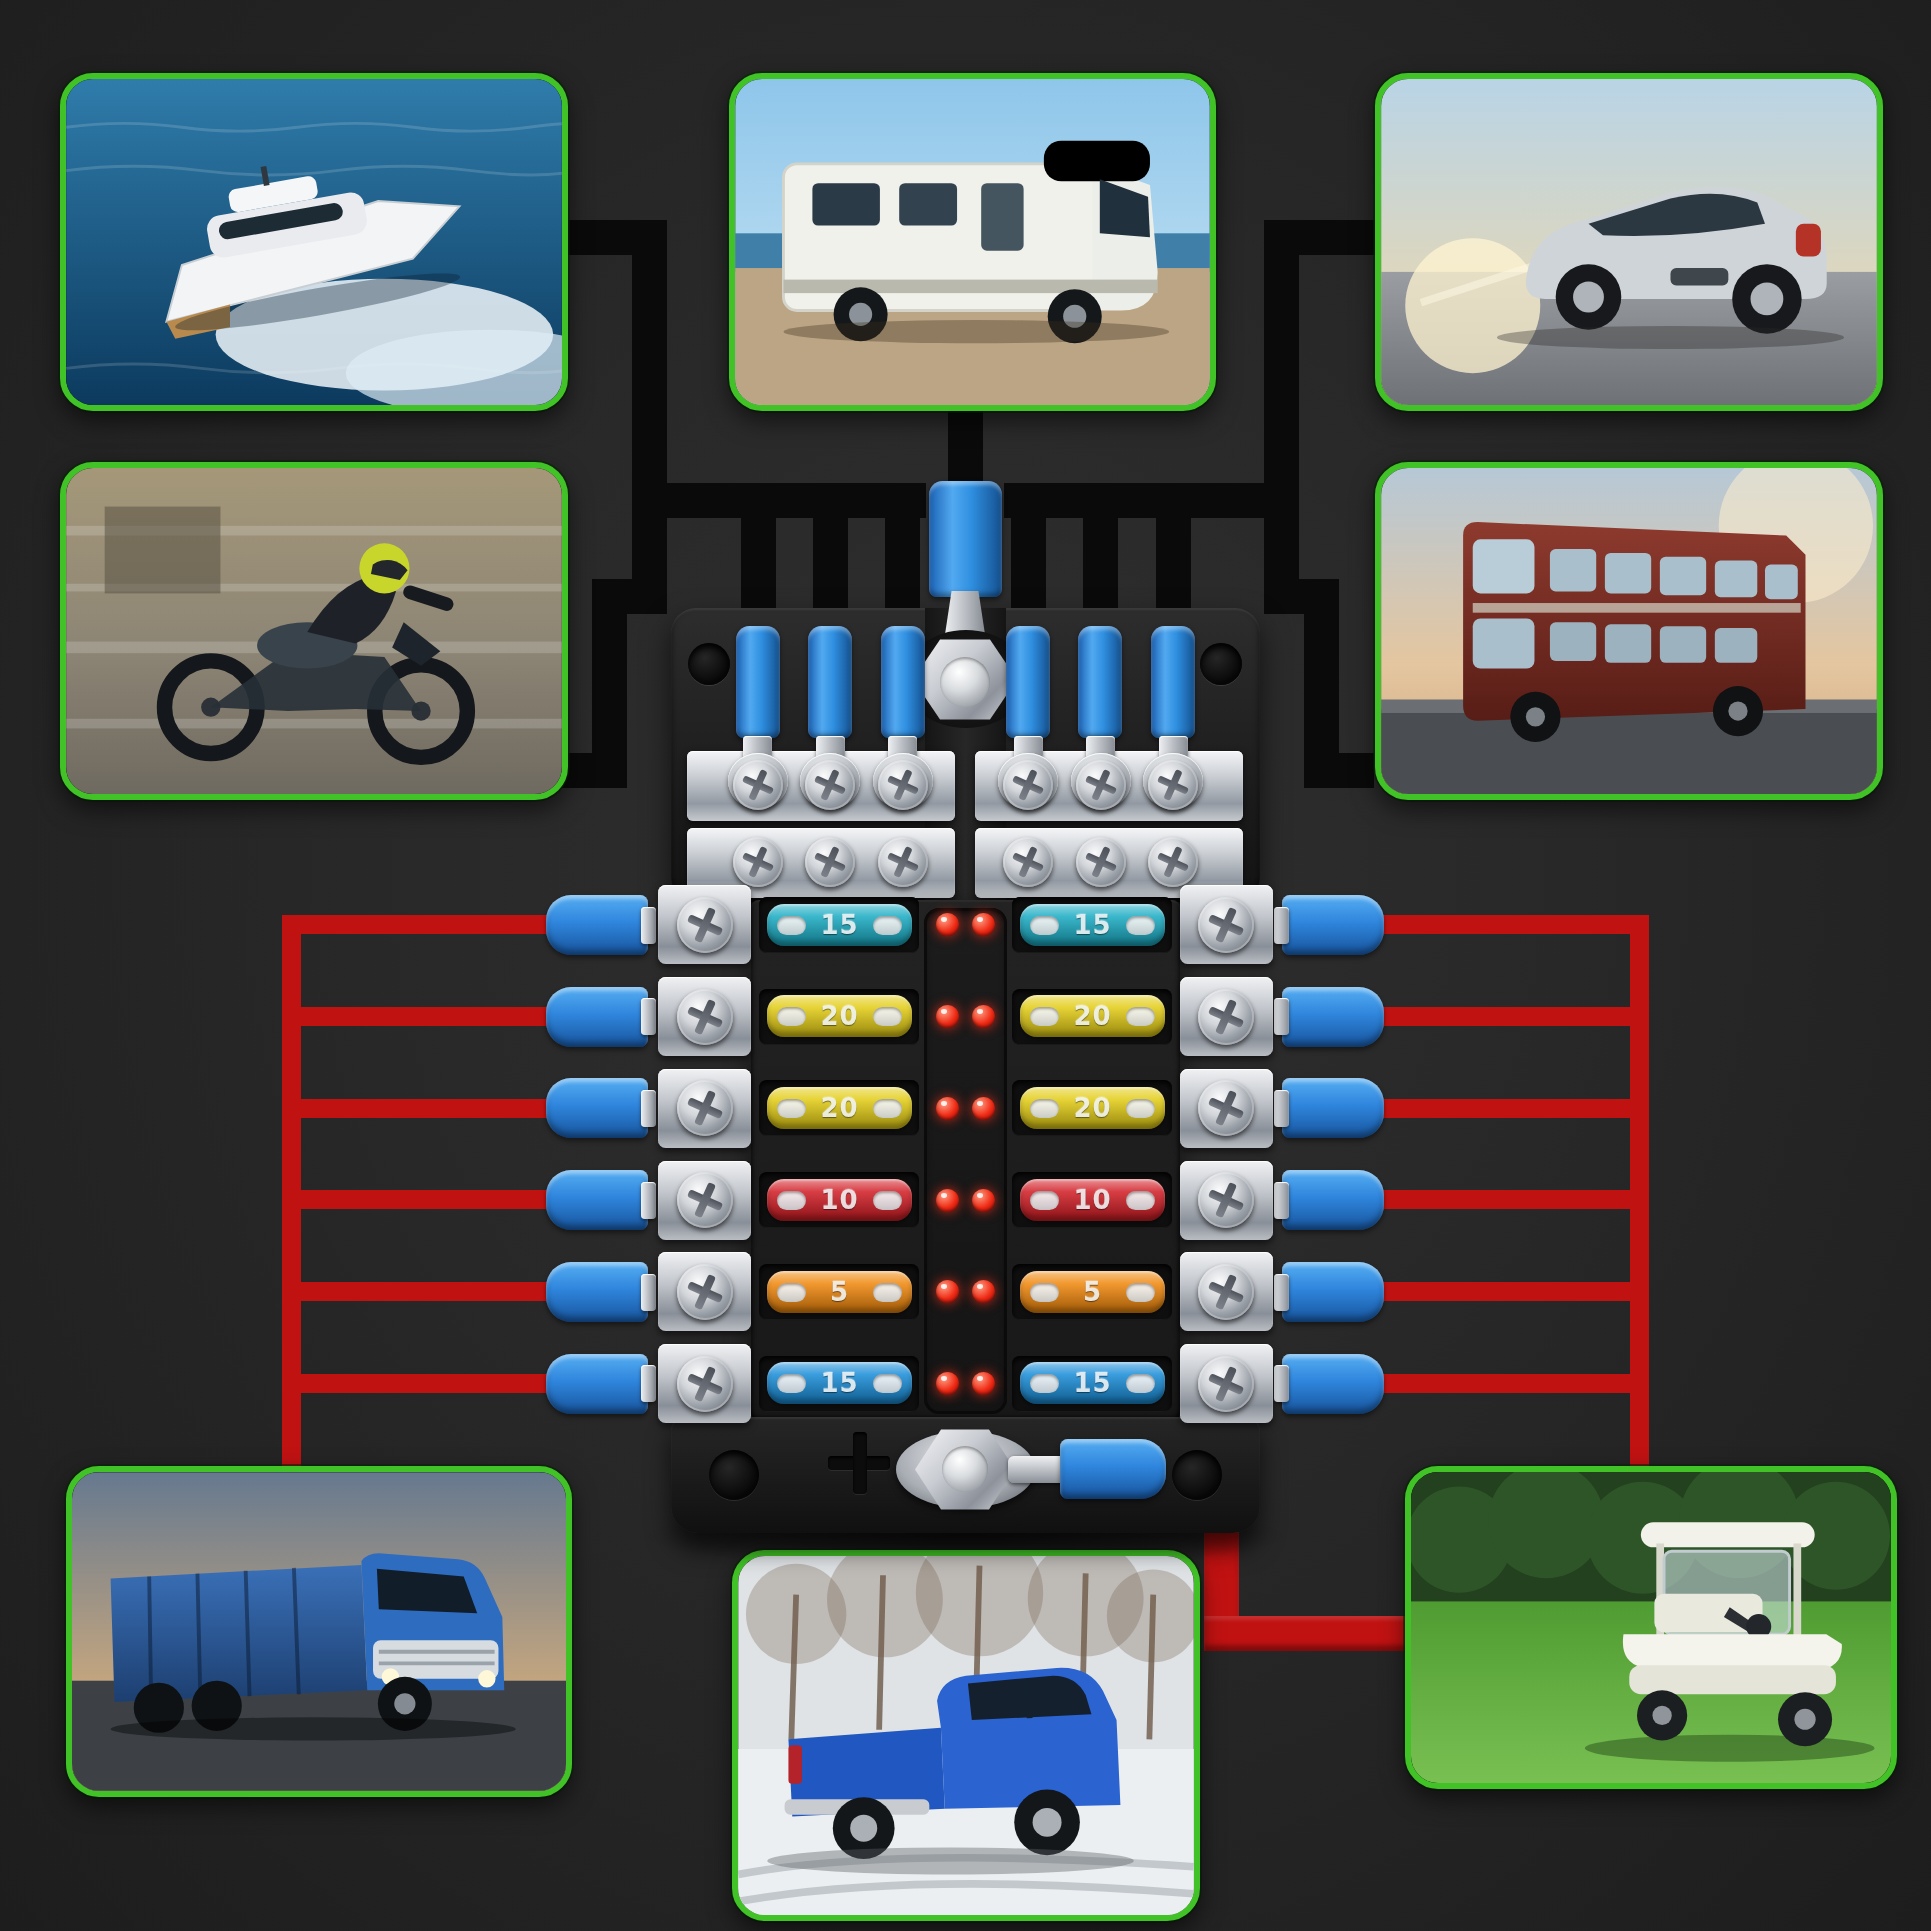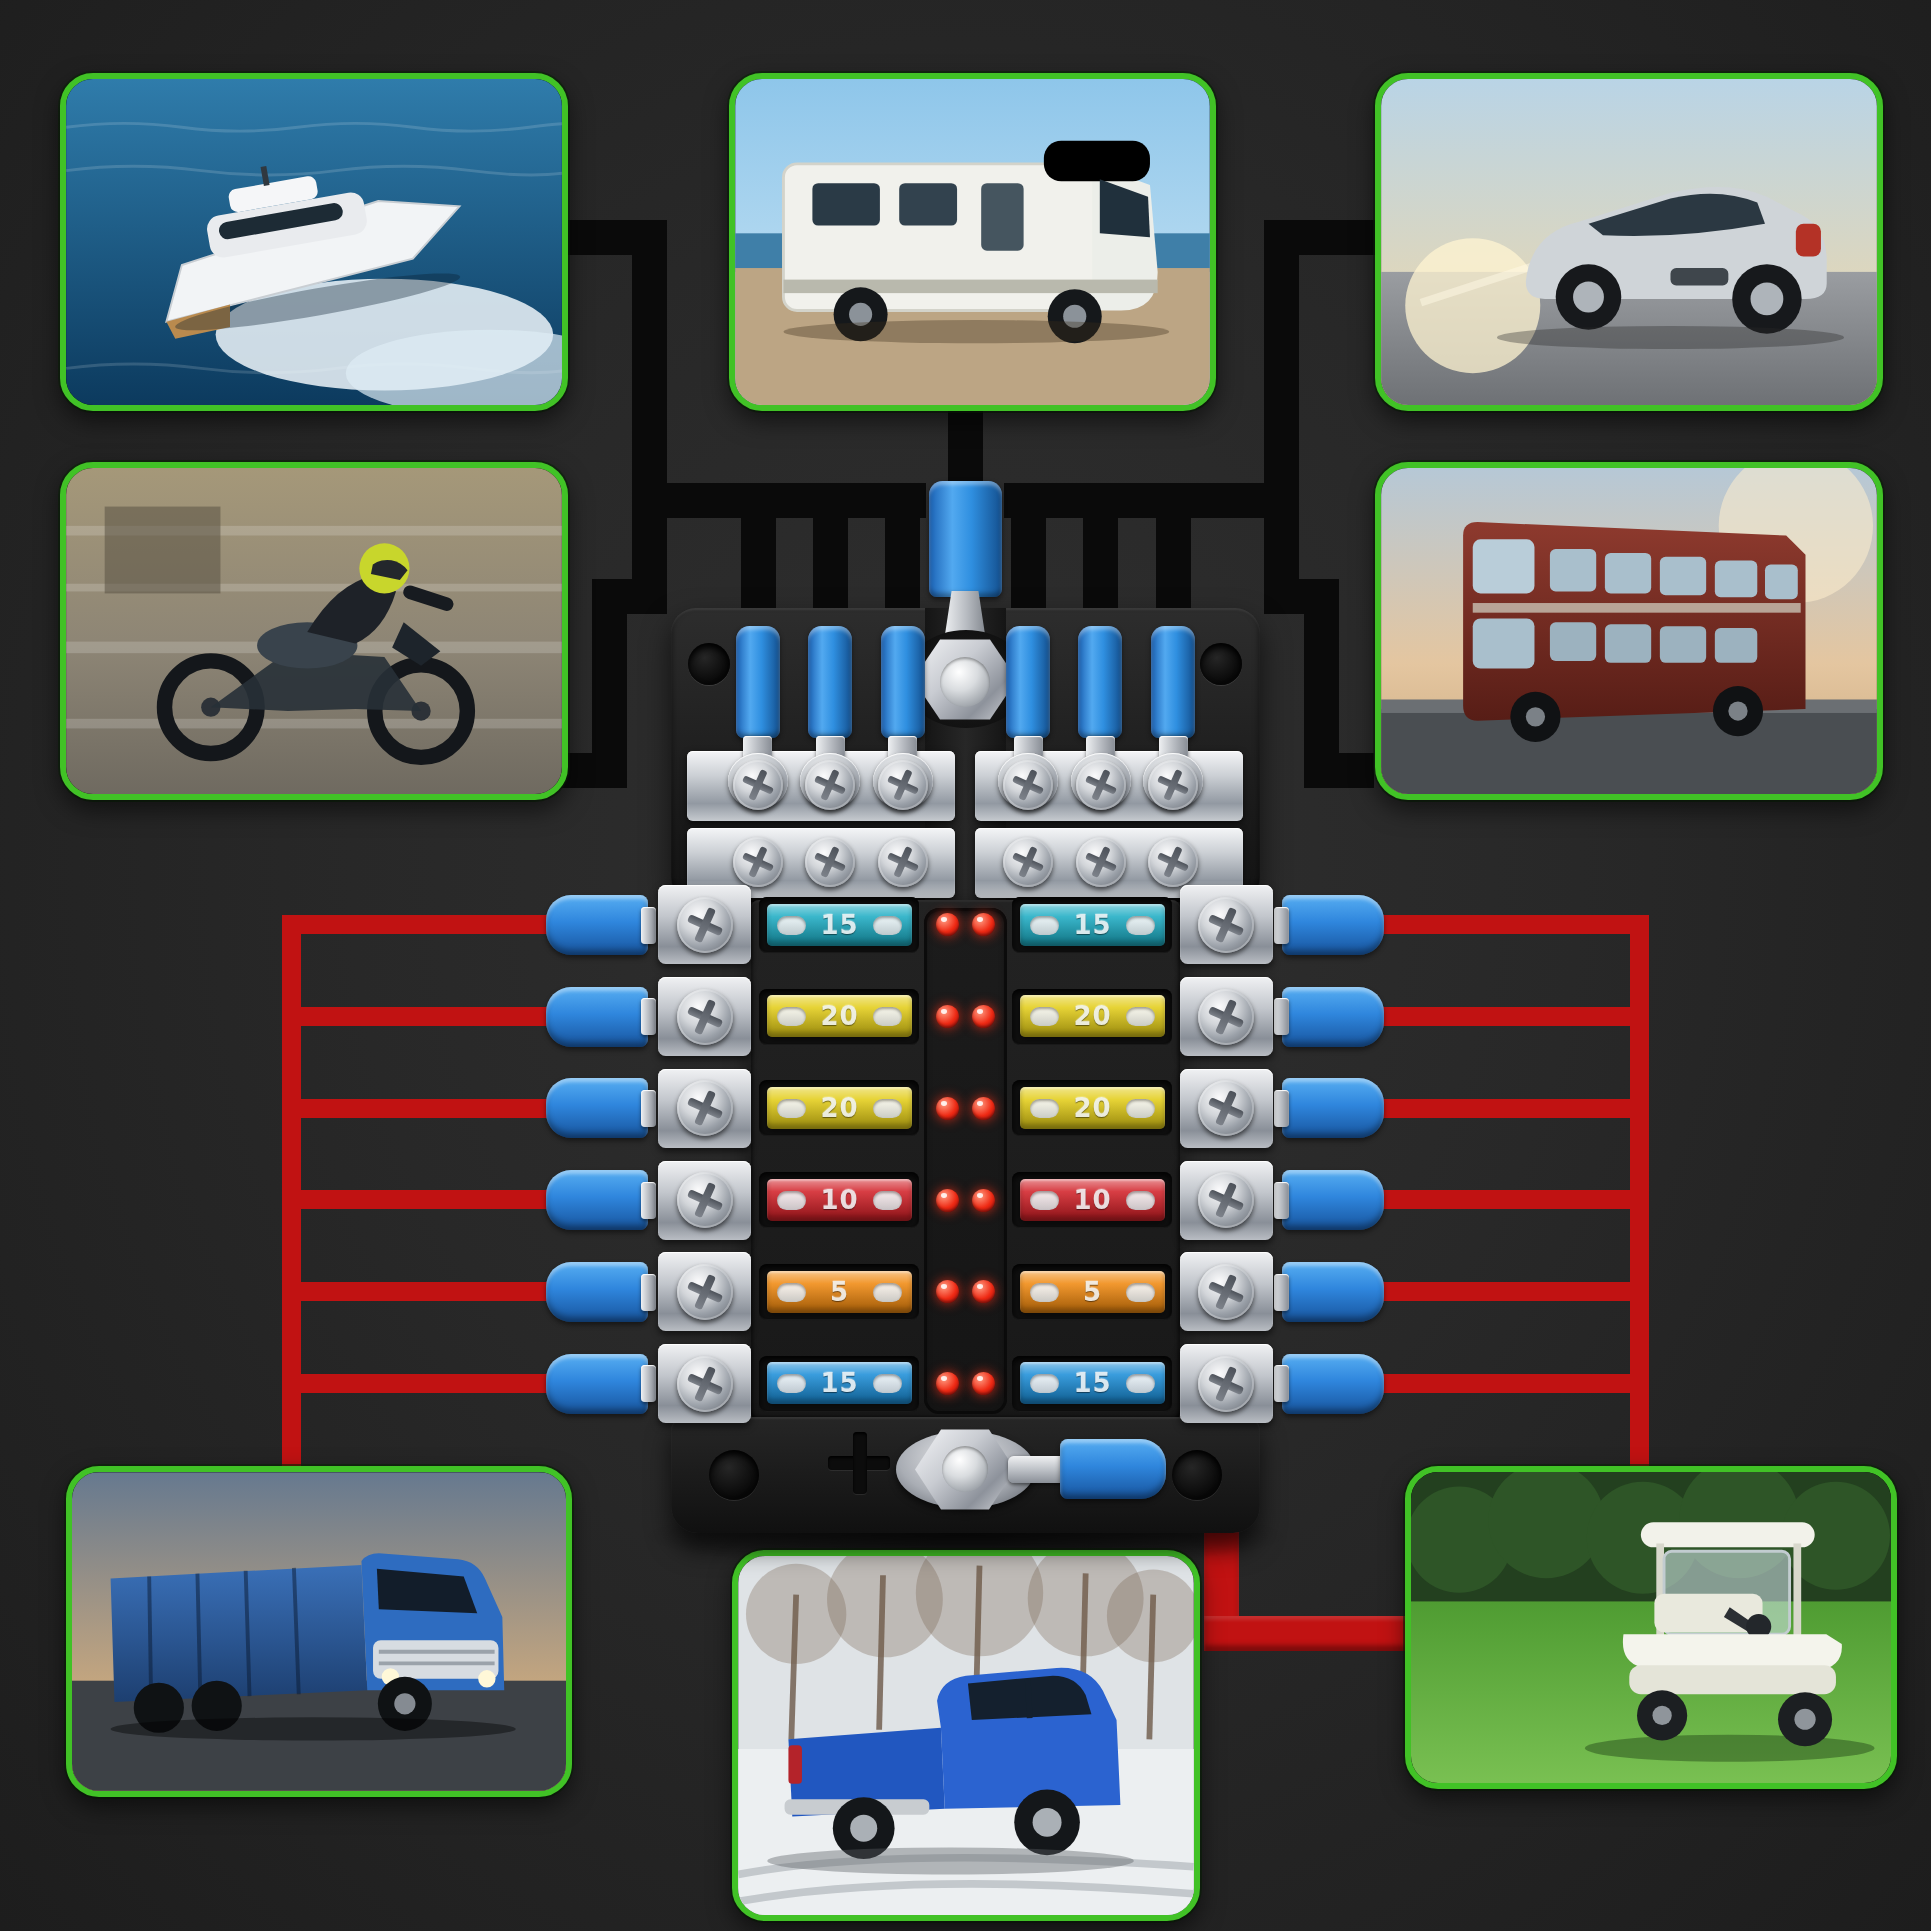--- a/index.html
+++ b/index.html
@@ -88,21 +88,21 @@
   .block{
     position:absolute;border-radius:7.7px;
     background:linear-gradient(180deg,#f0f1f3,#c2c6cc 40%,#898f98 78%,#b9bdc3);
     box-shadow:0 3.9px 7.7px rgba(0,0,0,.55), inset 0 1px 1px #fff;
   }
   .slot{
     position:absolute;border-radius:7.7px;background:#101010;
     box-shadow:inset 0 2.9px 6.8px #000, inset 0 -1px 1px rgba(255,255,255,.07);
   }
   .fuse{
-    position:absolute;border-radius:5px;display:flex;align-items:center;justify-content:center;
+    position:absolute;border-radius:17px;display:flex;align-items:center;justify-content:center;
     box-shadow:0 1.9px 4.8px rgba(0,0,0,.5), inset 0 1.9px 1.9px rgba(255,255,255,.35), inset 0 -3.9px 5.8px rgba(0,0,0,.3);
   }
   .fuse .bw{
     position:absolute;width:29px;height:19.3px;border-radius:9.7px;top:11.6px;
     background:linear-gradient(180deg,#fdfdfd,#ccd0d3);box-shadow:inset 0 1.9px 2.9px rgba(0,0,0,.4);opacity:.92;
   }
   .bw.l{left:9.7px;} .bw.r{right:9.7px;}
   .amp{
     font:700 26px "DejaVu Sans",sans-serif;color:#f2f5f6;opacity:.88;letter-spacing:1px;
     text-shadow:0 1px 1px rgba(0,0,0,.55), 0 -1px 1px rgba(255,255,255,.3);

